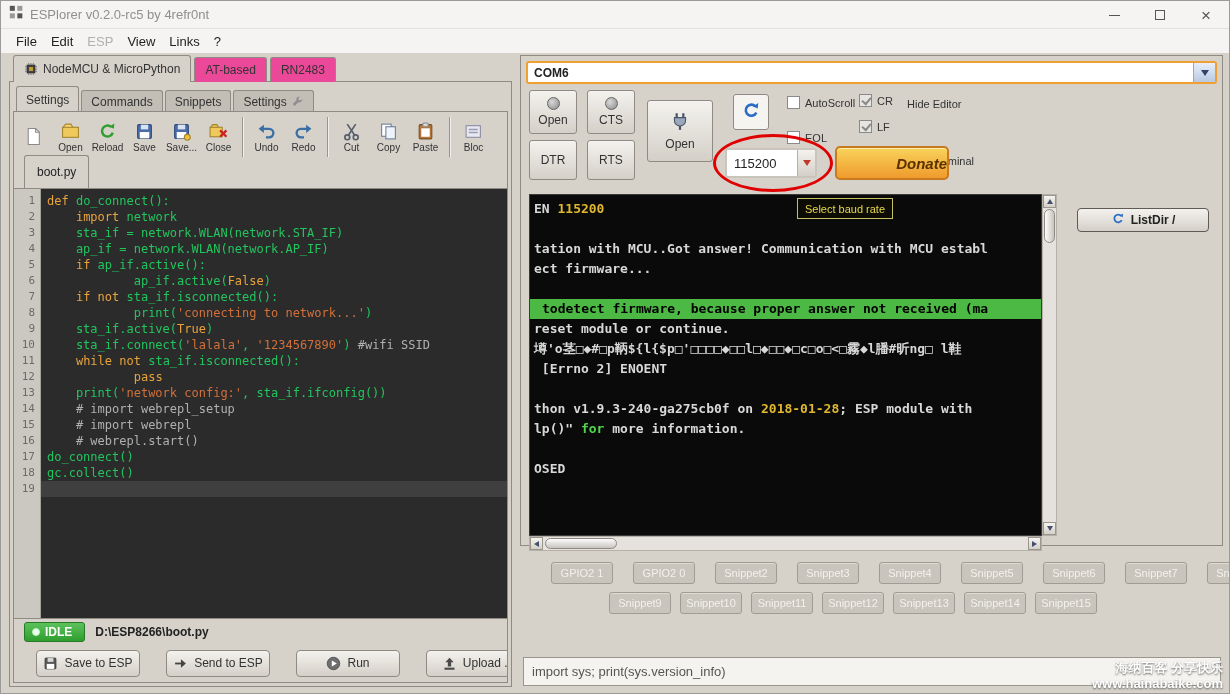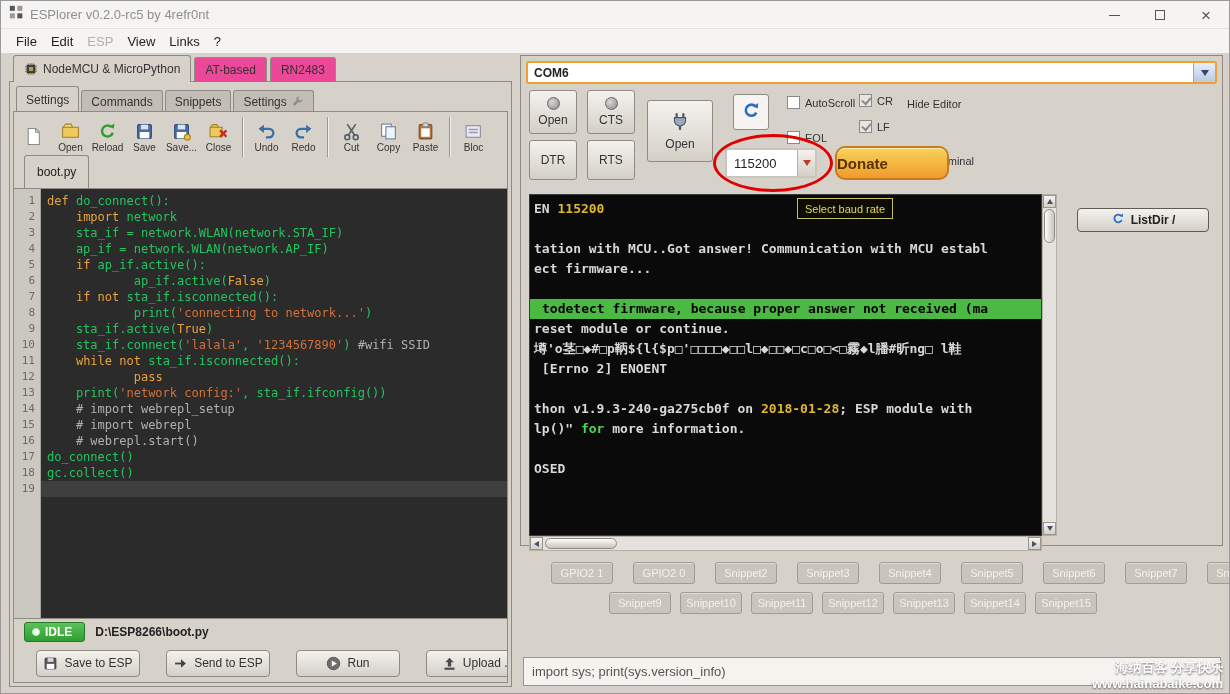--- a/index.html
+++ b/index.html
@@ -57,21 +57,21 @@
   .led{width:13px;height:13px;border-radius:50%;background:radial-gradient(circle at 35% 35%,#d8d8d8,#8a8a8a);border:1px solid #666;}
   .cb-row{position:absolute;display:flex;align-items:center;gap:5px;font-size:11px;color:#333;}
   .cb{position:relative;width:13px;height:13px;background:#fff;border:1px solid #8a8a8a;display:inline-block;}
   .cb.dim{background:#e7e5e1;}
   .cb.on::after{content:"";position:absolute;left:2px;top:2px;width:7px;height:4px;border-left:2px solid #8a8a8a;border-bottom:2px solid #8a8a8a;transform:rotate(-50deg);}
   .plain-label{position:absolute;font-size:11px;color:#333;}
   .baud-combo{position:absolute;left:204px;top:92px;width:92px;height:30px;background:#fff;border:2px solid #c9c5bd;border-radius:3px;display:flex;align-items:center;overflow:hidden;}
   .baud-text{flex:1;padding-left:7px;font-size:13px;color:#222;}
   .baud-arrow{width:18px;height:100%;background:linear-gradient(#f4f2ee,#d4d0c8);border-left:1px solid #b5b1a9;display:flex;align-items:center;justify-content:center;}
   .tri-red{width:0;height:0;border-left:4px solid transparent;border-right:4px solid transparent;border-top:6px solid #c0392b;}
-  .donate-btn{position:absolute;left:314px;top:90px;width:114px;height:34px;background:linear-gradient(#f8d35a,#ef9b2d);border:2px solid #c87a1e;border-radius:10px;display:flex;align-items:center;justify-content:flex-start;font-size:15px;font-weight:bold;color:#5a3200;box-shadow:inset 0 1px 0 #ffeeb0;}
+  .donate-btn{position:absolute;left:314px;top:90px;width:114px;height:34px;background:linear-gradient(#f8d35a,#ef9b2d);border:2px solid #c87a1e;border-radius:5px;display:flex;align-items:center;justify-content:flex-end;font-size:15px;font-weight:bold;font-style:italic;color:#5a3200;box-shadow:inset 0 1px 0 #ffeeb0;}
   .red-ellipse{position:absolute;left:192px;top:78px;width:120px;height:58px;border:3px solid #e00000;border-radius:50%;z-index:50;pointer-events:none;}
   .baud-tooltip{position:absolute;left:276px;top:142px;width:96px;height:21px;background:#0c0c04;border:1px solid #c8c060;color:#e6d84a;font-size:11px;display:flex;align-items:center;justify-content:center;z-index:40;}
   .terminal-wrap{position:absolute;left:8px;top:138px;width:528px;height:357px;}
   .terminal{position:absolute;left:0;top:0;width:513px;height:342px;background:#0a0a0a;border:1px solid #3a3a3a;overflow:hidden;padding:4px 0 0 4px;}
   .tl{font:bold 13px/20px "DejaVu Sans Mono",monospace;color:#d8d8d8;white-space:pre;}
   .tl.hl{background:#4cb944;color:#000;margin-left:-4px;padding-left:12px;}
   .t-w{color:#d8d8d8;} .t-y{color:#e0b830;} .t-g{color:#4fd64f;} .t-b{color:#000;}
   .vscroll{position:absolute;right:0;top:0;width:15px;height:342px;background:#e5e2dd;border:1px solid #b5b1a9;}
   .hscroll{position:absolute;left:0;bottom:0;width:513px;height:15px;background:#e5e2dd;border:1px solid #b5b1a9;}
   .sc-btn{position:absolute;width:13px;height:13px;background:linear-gradient(#f6f4f0,#d4d0c8);border:1px solid #9a968e;display:flex;align-items:center;justify-content:center;}

